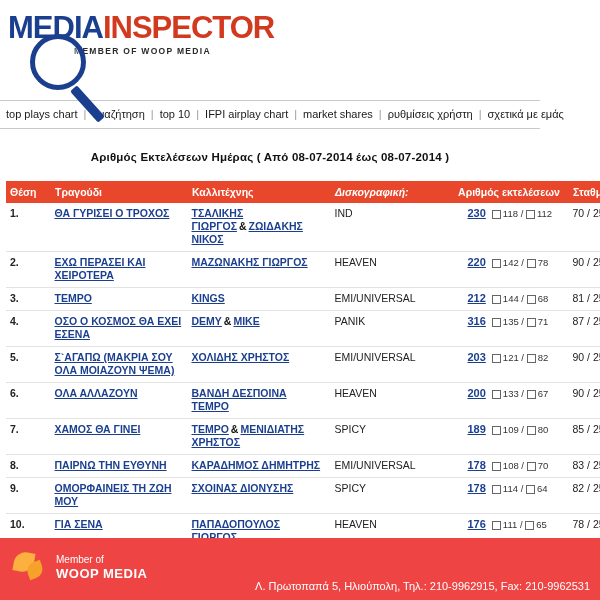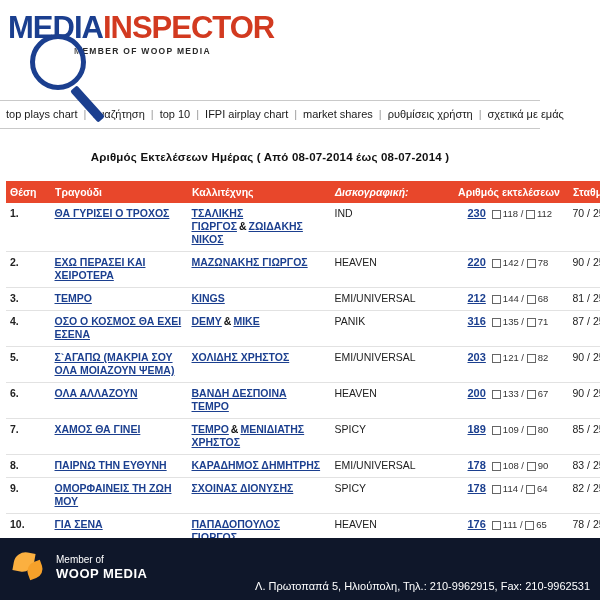--- a/index.html
+++ b/index.html
@@ -201,21 +201,21 @@
     white-space: nowrap;
   }
 
   
   .footer {
     position: absolute;
     left: 0;
     bottom: 0;
     width: 600px;
     height: 62px;
-    background: #0f172a;
+    background: #ef4444;
     color: #ffffff;
     box-sizing: border-box;
   }
   .footer-left {
     position: absolute;
     left: 14px;
     top: 12px;
     display: flex;
     align-items: center;
   }
@@ -351,21 +351,21 @@
           <td class="label-cell">SPICY</td>
           <td class="plays-cell"><a href="#" class="plays-num">189</a><span class="plays-detail"><span class="arrow-box"></span><span>109</span> / <span class="arrow-box"></span><span>80</span></span></td>
           <td class="stations-cell">85 / 254</td>
         </tr>
 
         <tr>
           <td class="pos">8.</td>
           <td class="song"><a href="#">ΠΑΙΡΝΩ ΤΗΝ ΕΥΘΥΝΗ</a></td>
           <td class="artist"><a href="#">ΚΑΡΑΔΗΜΟΣ ΔΗΜΗΤΡΗΣ</a></td>
           <td class="label-cell">EMI/UNIVERSAL</td>
-          <td class="plays-cell"><a href="#" class="plays-num">178</a><span class="plays-detail"><span class="arrow-box"></span><span>108</span> / <span class="arrow-box"></span><span>90</span></span></td>
+          <td class="plays-cell"><a href="#" class="plays-num">178</a><span class="plays-detail"><span class="arrow-box"></span><span>108</span> / <span class="arrow-box"></span><span>70</span></span></td>
           <td class="stations-cell">83 / 254</td>
         </tr>
 
         <tr>
           <td class="pos">9.</td>
           <td class="song"><a href="#">ΟΜΟΡΦΑΙΝΕΙΣ ΤΗ ΖΩΗ ΜΟΥ</a></td>
           <td class="artist"><a href="#">ΣΧΟΙΝΑΣ ΔΙΟΝΥΣΗΣ</a></td>
           <td class="label-cell">SPICY</td>
           <td class="plays-cell"><a href="#" class="plays-num">178</a><span class="plays-detail"><span class="arrow-box"></span><span>114</span> / <span class="arrow-box"></span><span>64</span></span></td>
           <td class="stations-cell">82 / 254</td>

